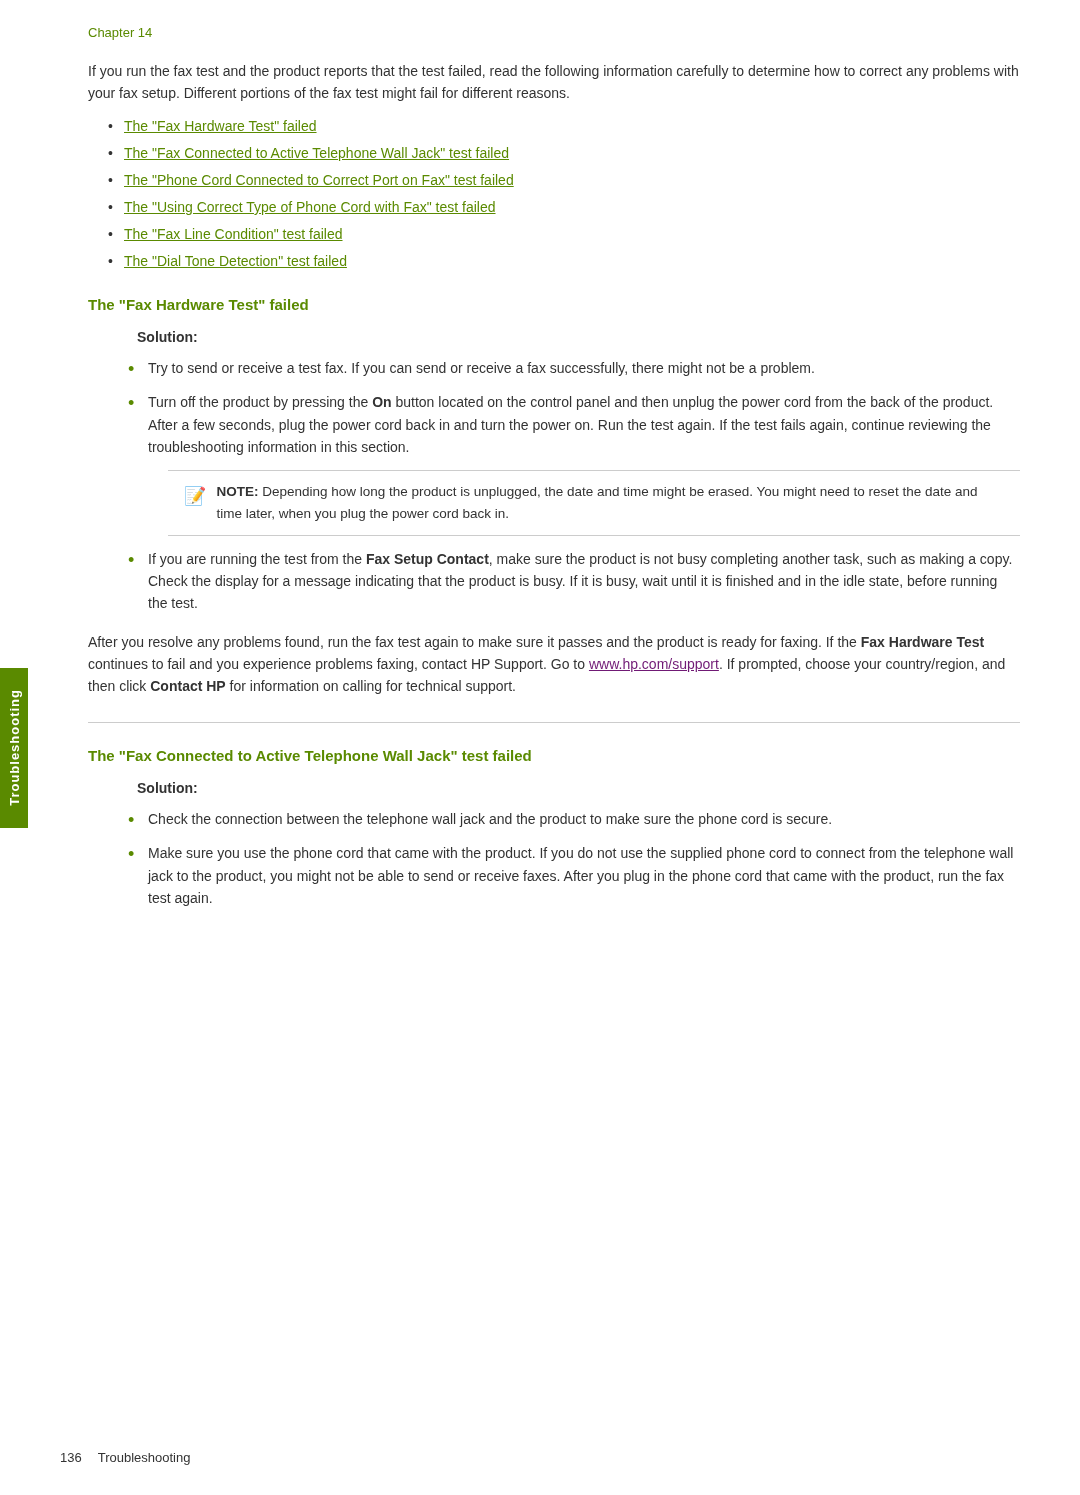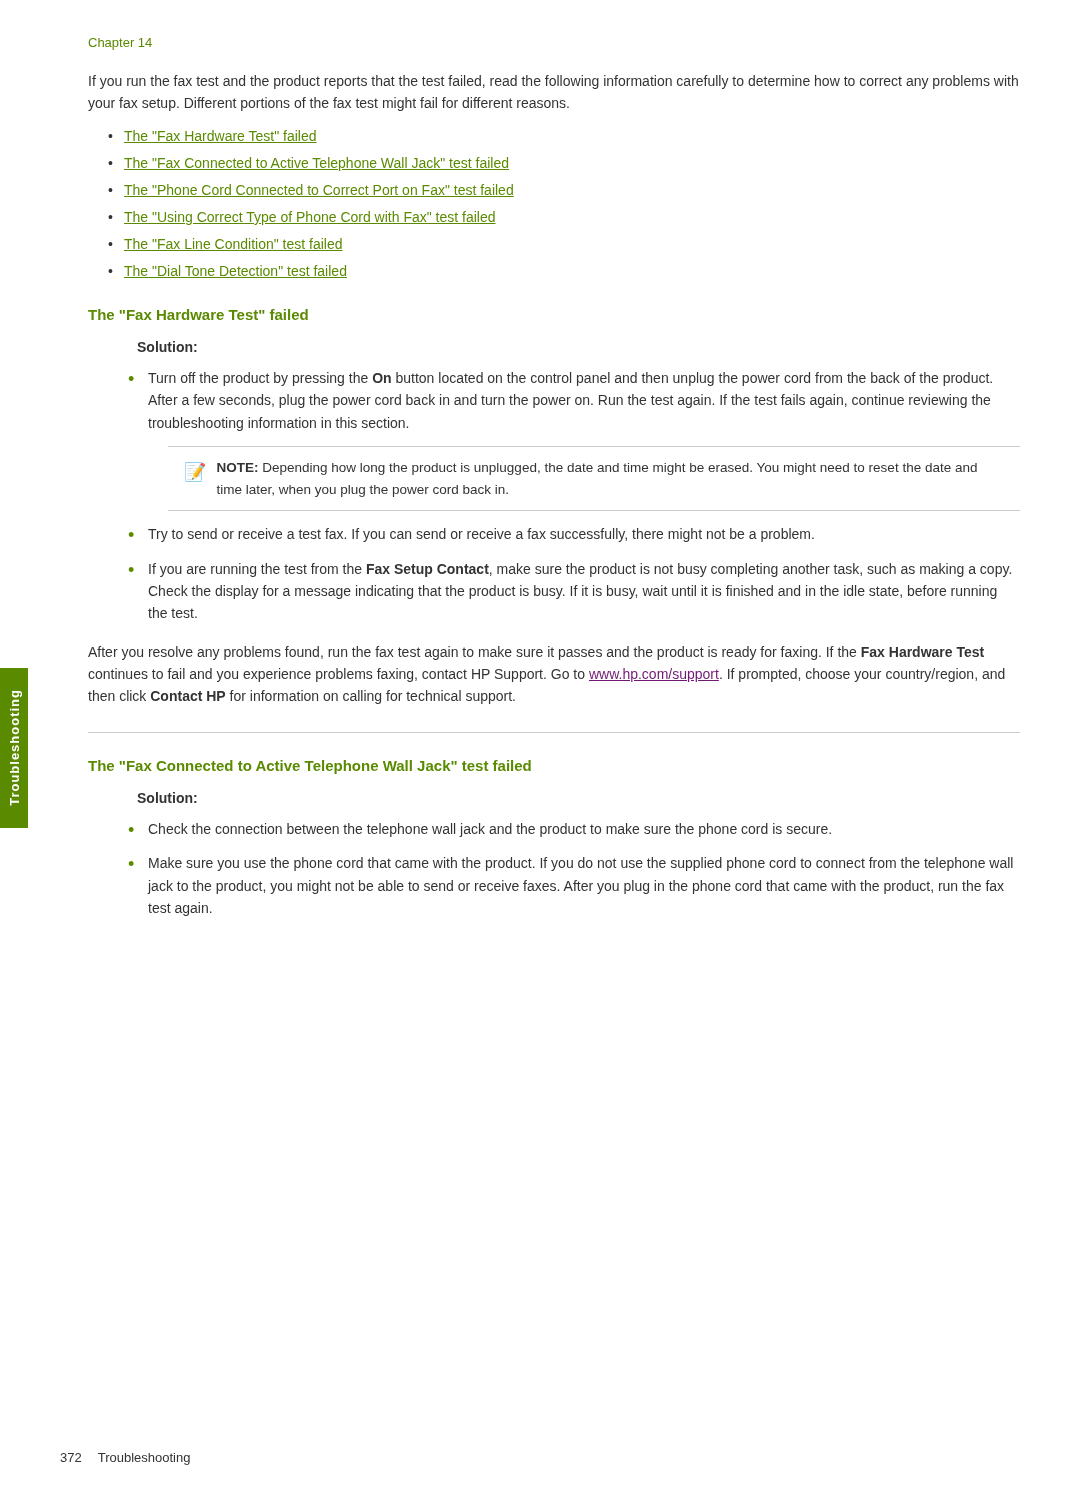--- a/index.html
+++ b/index.html
@@ -31,21 +31,21 @@
       color: #fff;
       font-size: 13px;
       font-weight: bold;
       writing-mode: vertical-rl;
       transform: rotate(180deg);
       letter-spacing: 1px;
     }
 
     .main-content {
       margin-left: 28px;
-      padding: 35px 60px 60px 60px;
+      padding: 25px 60px 60px 60px;
       flex: 1;
     }
 
     
     .chapter-header {
       color: #5a8a00;
       font-size: 13px;
       margin-bottom: 20px;
     }
 
@@ -219,35 +219,35 @@
     <li><a href="#">The "Dial Tone Detection" test failed</a></li>
   </ul>
 
   <h2 class="section-heading">The "Fax Hardware Test" failed</h2>
 
   <div class="sub-heading">Solution:</div>
 
   <div class="content-indent">
     <ul class="solution-list">
       <li>
+        Try to send or receive a test fax. If you can send or receive a fax successfully, there might not be a problem.
+      </li>
+      <li>
         Turn off the product by pressing the <strong>On</strong> button located on the control panel and then unplug the power cord from the back of the product. After a few seconds, plug the power cord back in and turn the power on. Run the test again. If the test fails again, continue reviewing the troubleshooting information in this section.
 
         
         <div class="note-box">
           <span class="note-icon">📝</span>
           <div class="note-text">
             <span class="note-label">NOTE:</span>
             <span>  Depending how long the product is unplugged, the date and time might be erased. You might need to reset the date and time later, when you plug the power cord back in.</span>
           </div>
         </div>
       </li>
       <li>
-        Try to send or receive a test fax. If you can send or receive a fax successfully, there might not be a problem.
-      </li>
-      <li>
         If you are running the test from the <strong>Fax Setup Contact</strong>, make sure the product is not busy completing another task, such as making a copy. Check the display for a message indicating that the product is busy. If it is busy, wait until it is finished and in the idle state, before running the test.
       </li>
     </ul>
   </div>
 
   <p class="para-text">
     After you resolve any problems found, run the fax test again to make sure it passes and the product is ready for faxing. If the <strong>Fax Hardware Test</strong> continues to fail and you experience problems faxing, contact HP Support. Go to <a href="#">www.hp.com/support</a>. If prompted, choose your country/region, and then click <strong>Contact HP</strong> for information on calling for technical support.
   </p>
 
   <hr class="divider">
@@ -263,15 +263,15 @@
       </li>
       <li>
         Make sure you use the phone cord that came with the product. If you do not use the supplied phone cord to connect from the telephone wall jack to the product, you might not be able to send or receive faxes. After you plug in the phone cord that came with the product, run the fax test again.
       </li>
     </ul>
   </div>
 
 </div>
 
 <div class="page-footer">
-  <span class="footer-page-num">372</span>
+  <span class="footer-page-num">136</span>
   <span class="footer-label">Troubleshooting</span>
 </div>
 
 </body></html>

